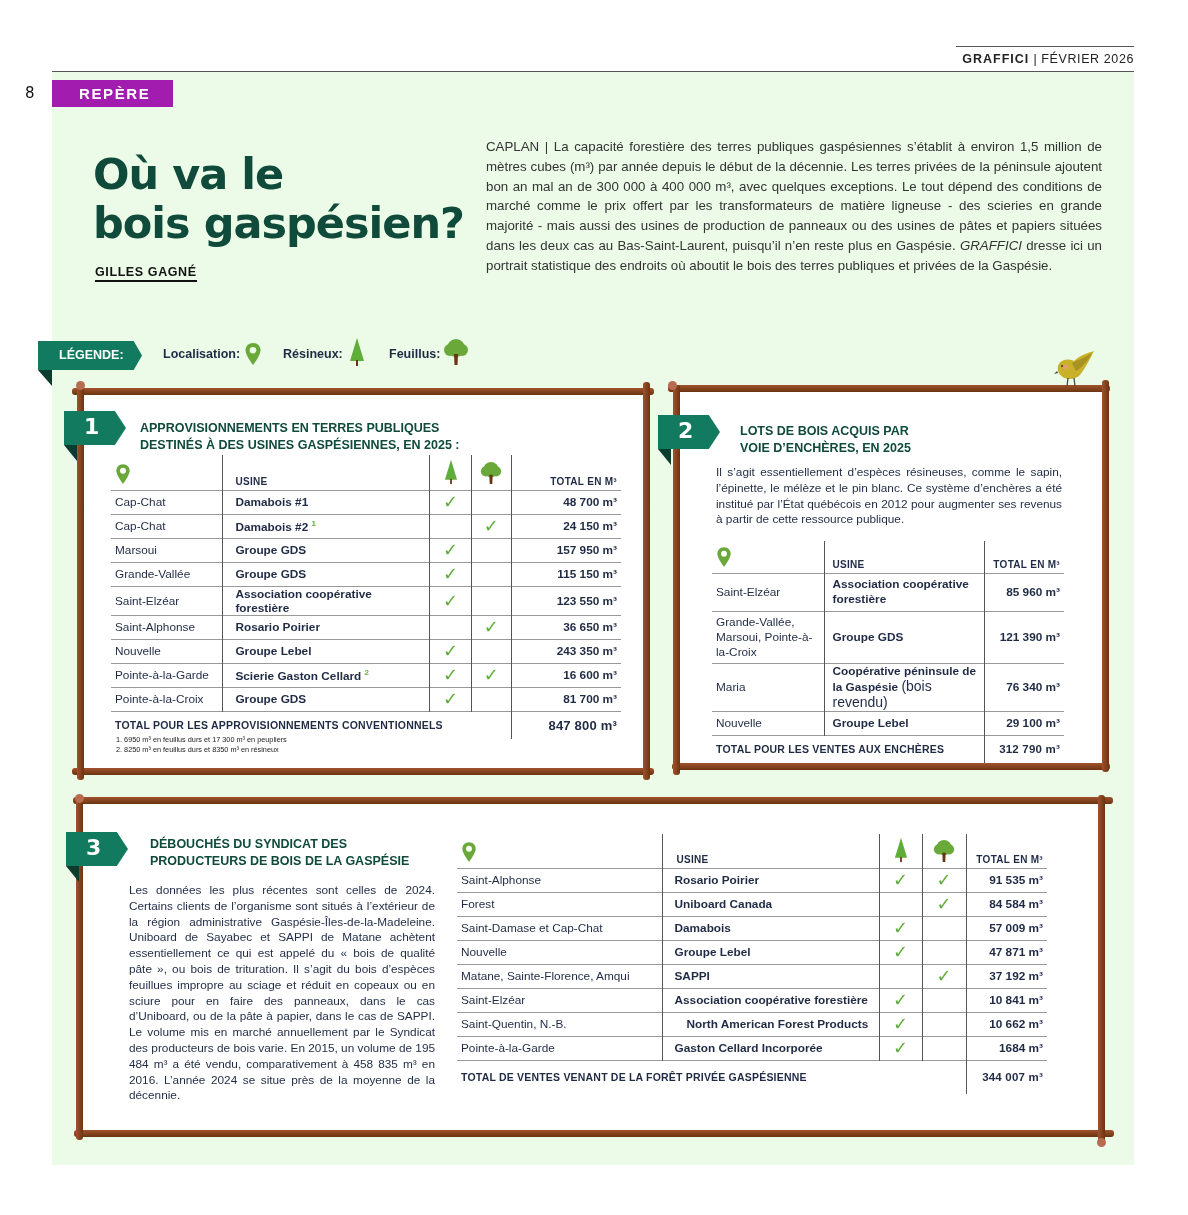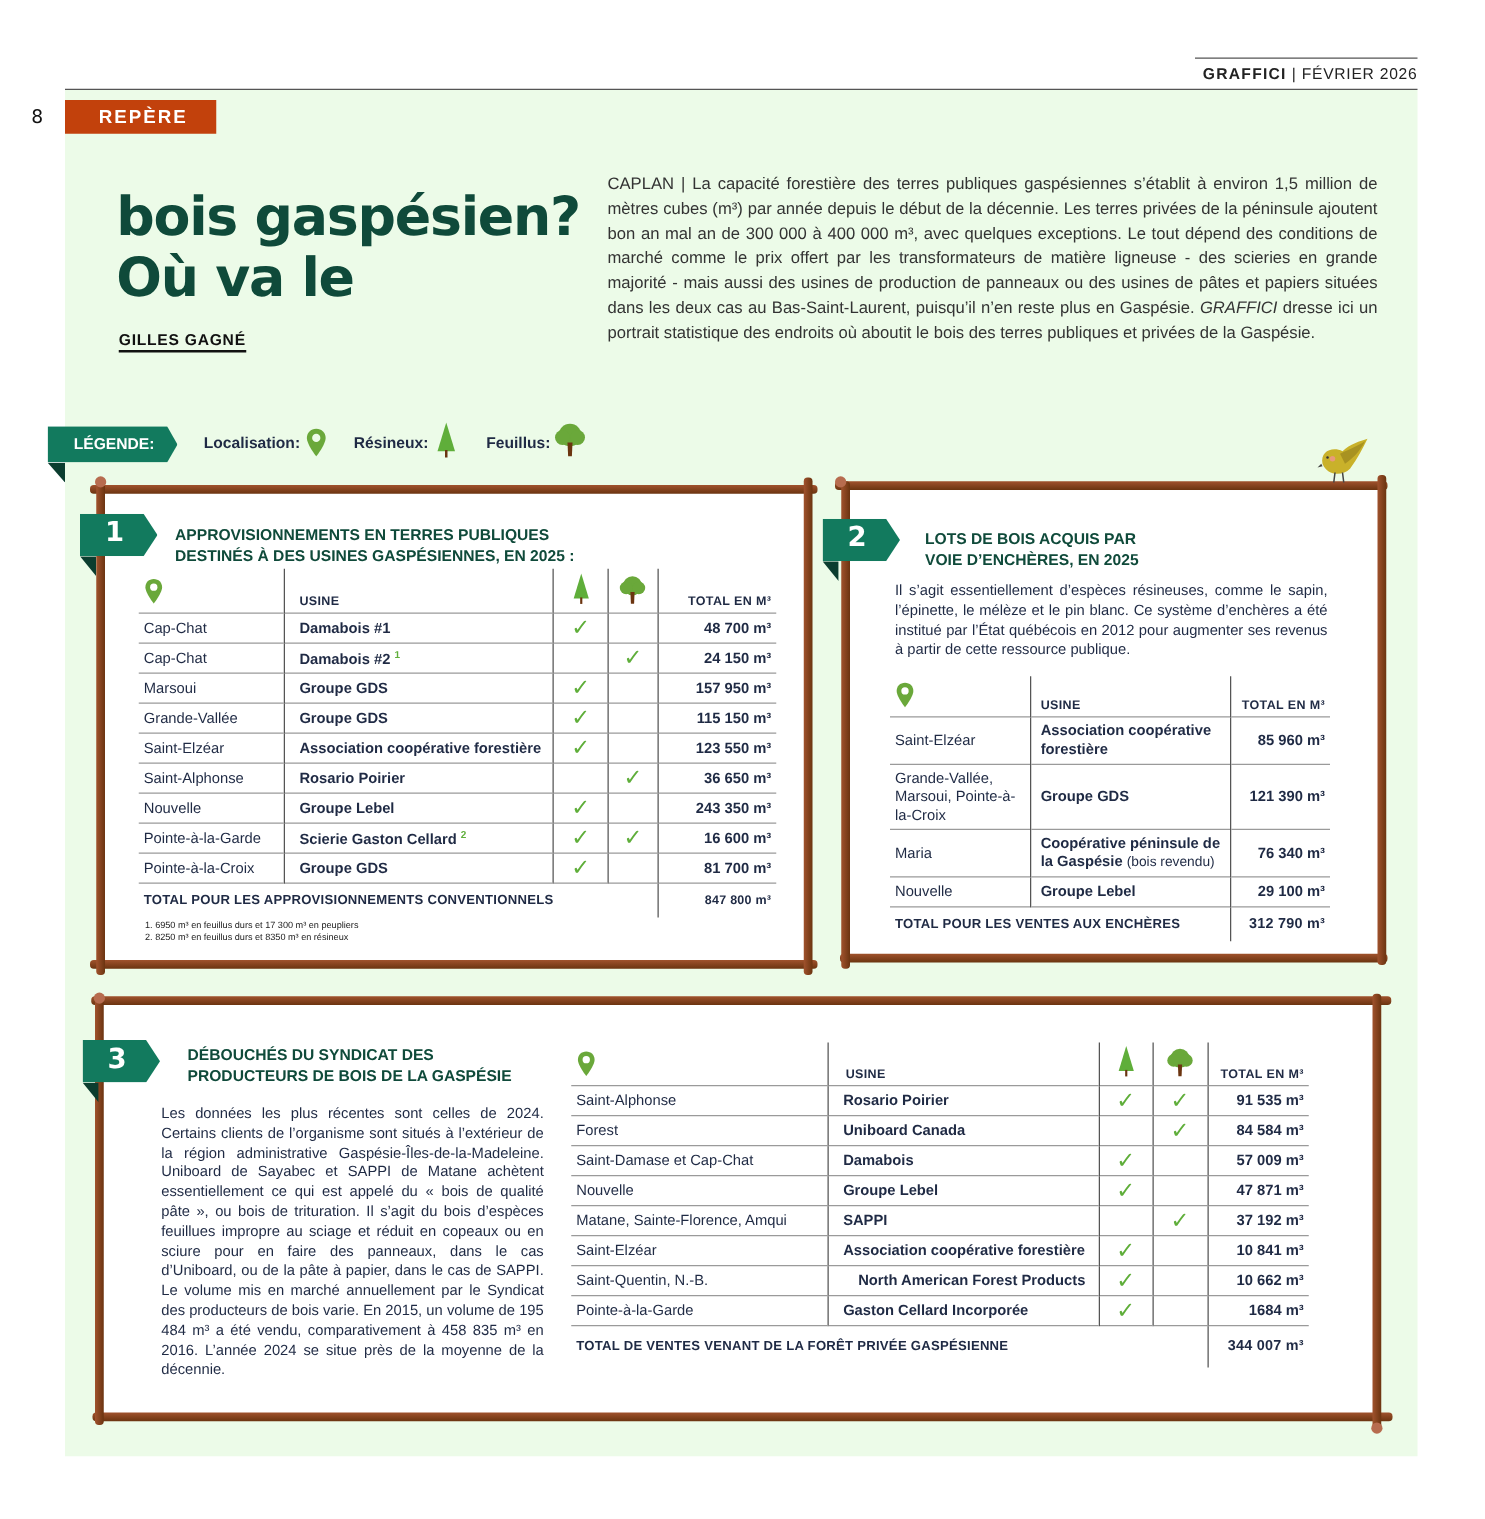--- a/index.html
+++ b/index.html
@@ -6,21 +6,21 @@
   html, body { width: 1188px; height: 1215px; background: #ffffff; overflow: hidden; }
   body { position: relative; font-family: "Liberation Sans", sans-serif; color: #1f2a44; }
 
   .masthead-rule-top { position: absolute; left: 956px; top: 46px; width: 178px; height: 1px; background: #555; }
   .masthead { position: absolute; right: 54px; top: 52px; font-size: 12.5px; letter-spacing: 0.6px; color: #222; }
   .masthead b { font-weight: 700; letter-spacing: 1px; }
   .masthead-rule { position: absolute; left: 52px; top: 71px; width: 1082px; height: 1px; background: #555; }
   .page-num { position: absolute; left: 25px; top: 84px; font-family: "DejaVu Sans", sans-serif; font-size: 15px; color: #111; }
 
   .bg { position: absolute; left: 52px; top: 72px; width: 1082px; height: 1093px; background: #ecfbe8; }
-  .repere { position: absolute; left: 52px; top: 80px; width: 121px; height: 27px; background: #c2410c; color: #fff; font-weight: 700; font-size: 15px; letter-spacing: 1.6px; padding: 5px 0 0 27px; }
+  .repere { position: absolute; left: 52px; top: 80px; width: 121px; height: 27px; background: #a21caf; color: #fff; font-weight: 700; font-size: 15px; letter-spacing: 1.6px; padding: 5px 0 0 27px; }
 
   .title { position: absolute; left: 93px; top: 150px; font-family: "DejaVu Sans", sans-serif; font-weight: 700; font-size: 43px; line-height: 49px; color: #0f4a3a; letter-spacing: -1px; }
   .byline { position: absolute; left: 95px; top: 265px; font-weight: 700; font-size: 12.5px; letter-spacing: 0.6px; color: #111; border-bottom: 2px solid #111; padding-bottom: 1px; }
 
   .intro { position: absolute; left: 486px; top: 137px; width: 616px; font-size: 13.3px; line-height: 19.8px; color: #333; text-align: justify; }
   .intro i { font-style: italic; }
 
   .legend-flag { position: absolute; left: 38px; top: 341px; width: 104px; height: 29px; background: #127a5e; clip-path: polygon(0 0, 92% 0, 100% 50%, 92% 100%, 0 100%); color: #fff; font-weight: 700; font-size: 12.5px; padding: 7px 0 0 21px; }
   .legend-fold { position: absolute; left: 38px; top: 370px; width: 14px; height: 16px; background: #0b3d2f; clip-path: polygon(0 0, 100% 0, 100% 100%); }
   .legend-item { position: absolute; top: 347px; font-weight: 700; font-size: 12.5px; color: #1f2a44; }
@@ -42,42 +42,42 @@
   table.t th { font-weight: 700; font-size: 10px; text-align: left; letter-spacing: 0.3px; vertical-align: bottom; padding-bottom: 3px; }
   table.t td.usine { font-weight: 700; }
   table.t td.num { text-align: right; font-weight: 700; white-space: nowrap; margin-left: 16px; }
   table.t th.num { text-align: right; }
   table.t tr.row td { border-top: 1.5px solid #9a9a9a; }
   table.t td.vl { border-left: 1.5px solid #555; }
   table.t td.vc { text-align: center; }
   table.t tr.total td { font-weight: 700; font-size: 10.5px; letter-spacing: 0.2px; border-top: 1.5px solid #9a9a9a; }
   .check { color: #5fae3a; font-size: 18px; line-height: 1; }
   sup.fn { color: #5fae3a; font-size: 8px; }
-  .small { font-size: 11px; font-weight: 400; }
+  .small { font-size: 14px; font-weight: 400; }
   .footnotes { position: absolute; font-size: 7.3px; line-height: 9.5px; color: #222; }
 
   .bird { position: absolute; }
 </style>
 </head>
 <body>
 
 <div class="masthead-rule-top"></div>
 <div class="masthead">
   <b>GRAFFICI</b>
   <span>|</span>
   <span>FÉVRIER 2026</span>
 </div>
 <div class="bg"></div>
 <div class="masthead-rule"></div>
 <div class="page-num">8</div>
 <div class="repere">REPÈRE</div>
 
 <div class="title">
+  <div>Où va le</div>
   <div>bois gaspésien?</div>
-  <div>Où va le</div>
 </div>
 <div class="byline">GILLES GAGNÉ</div>
 
 <p class="intro"><span>CAPLAN | La capacité forestière des terres publiques gaspésiennes s’établit à environ 1,5 million de mètres cubes (m³) par année depuis le début de la décennie. Les terres privées de la péninsule ajoutent bon an mal an de 300 000 à 400 000 m³, avec quelques exceptions. Le tout dépend des conditions de marché comme le prix offert par les transformateurs de matière ligneuse - des scieries en grande majorité - mais aussi des usines de production de panneaux ou des usines de pâtes et papiers situées dans les deux cas au Bas-Saint-Laurent, puisqu’il n’en reste plus en Gaspésie. </span><i>GRAFFICI</i><span> dresse ici un portrait statistique des endroits où aboutit le bois des terres publiques et privées de la Gaspésie.</span></p>
 
 <div class="legend-flag">LÉGENDE:</div>
 <div class="legend-fold"></div>
 <div class="legend-item" style="left:163px">Localisation:</div>
 <svg class="legend-icon" style="left:244px;top:342px" width="18" height="24" viewBox="0 0 18 24">
     <path d="M9 1C4.6 1 1.5 4.2 1.5 8.3 1.5 13.5 9 23 9 23s7.5-9.5 7.5-14.7C16.5 4.2 13.4 1 9 1z" fill="#6aa83a"></path>
@@ -197,21 +197,21 @@
       </tr>
       <tr class="row" style="height: 24px;">
         <td>Pointe-à-la-Croix</td>
         <td class="usine vl" style="padding-left: 12px;"><span>Groupe GDS</span></td>
         <td class="vl vc"><span class="check">✓</span></td>
         <td class="vl vc"></td>
         <td class="num vl">81 700 m³</td>
       </tr>
       <tr class="total" style="height: 28px;">
         <td colspan="4" style="white-space: nowrap;">TOTAL POUR LES APPROVISIONNEMENTS CONVENTIONNELS</td>
-        <td class="num vl" style="font-size: 10px; padding-left: 37px;">847 800 m³</td>
+        <td class="num vl" style="font-size: 13px; padding-left: 37px;">847 800 m³</td>
       </tr>
     </tbody>
 </table>
 <div class="footnotes" style="left:116px;top:735px">
   <div>1. 6950 m³ en feuillus durs et 17 300 m³ en peupliers</div>
   <div>2. 8250 m³ en feuillus durs et 8350 m³ en résineux</div>
 </div>
 
 <div class="frame" style="left:676px;top:389px;width:430px;height:376px"></div>
 <div class="stick" style="left:668px;top:385px;width:442px;height:7px"></div>

